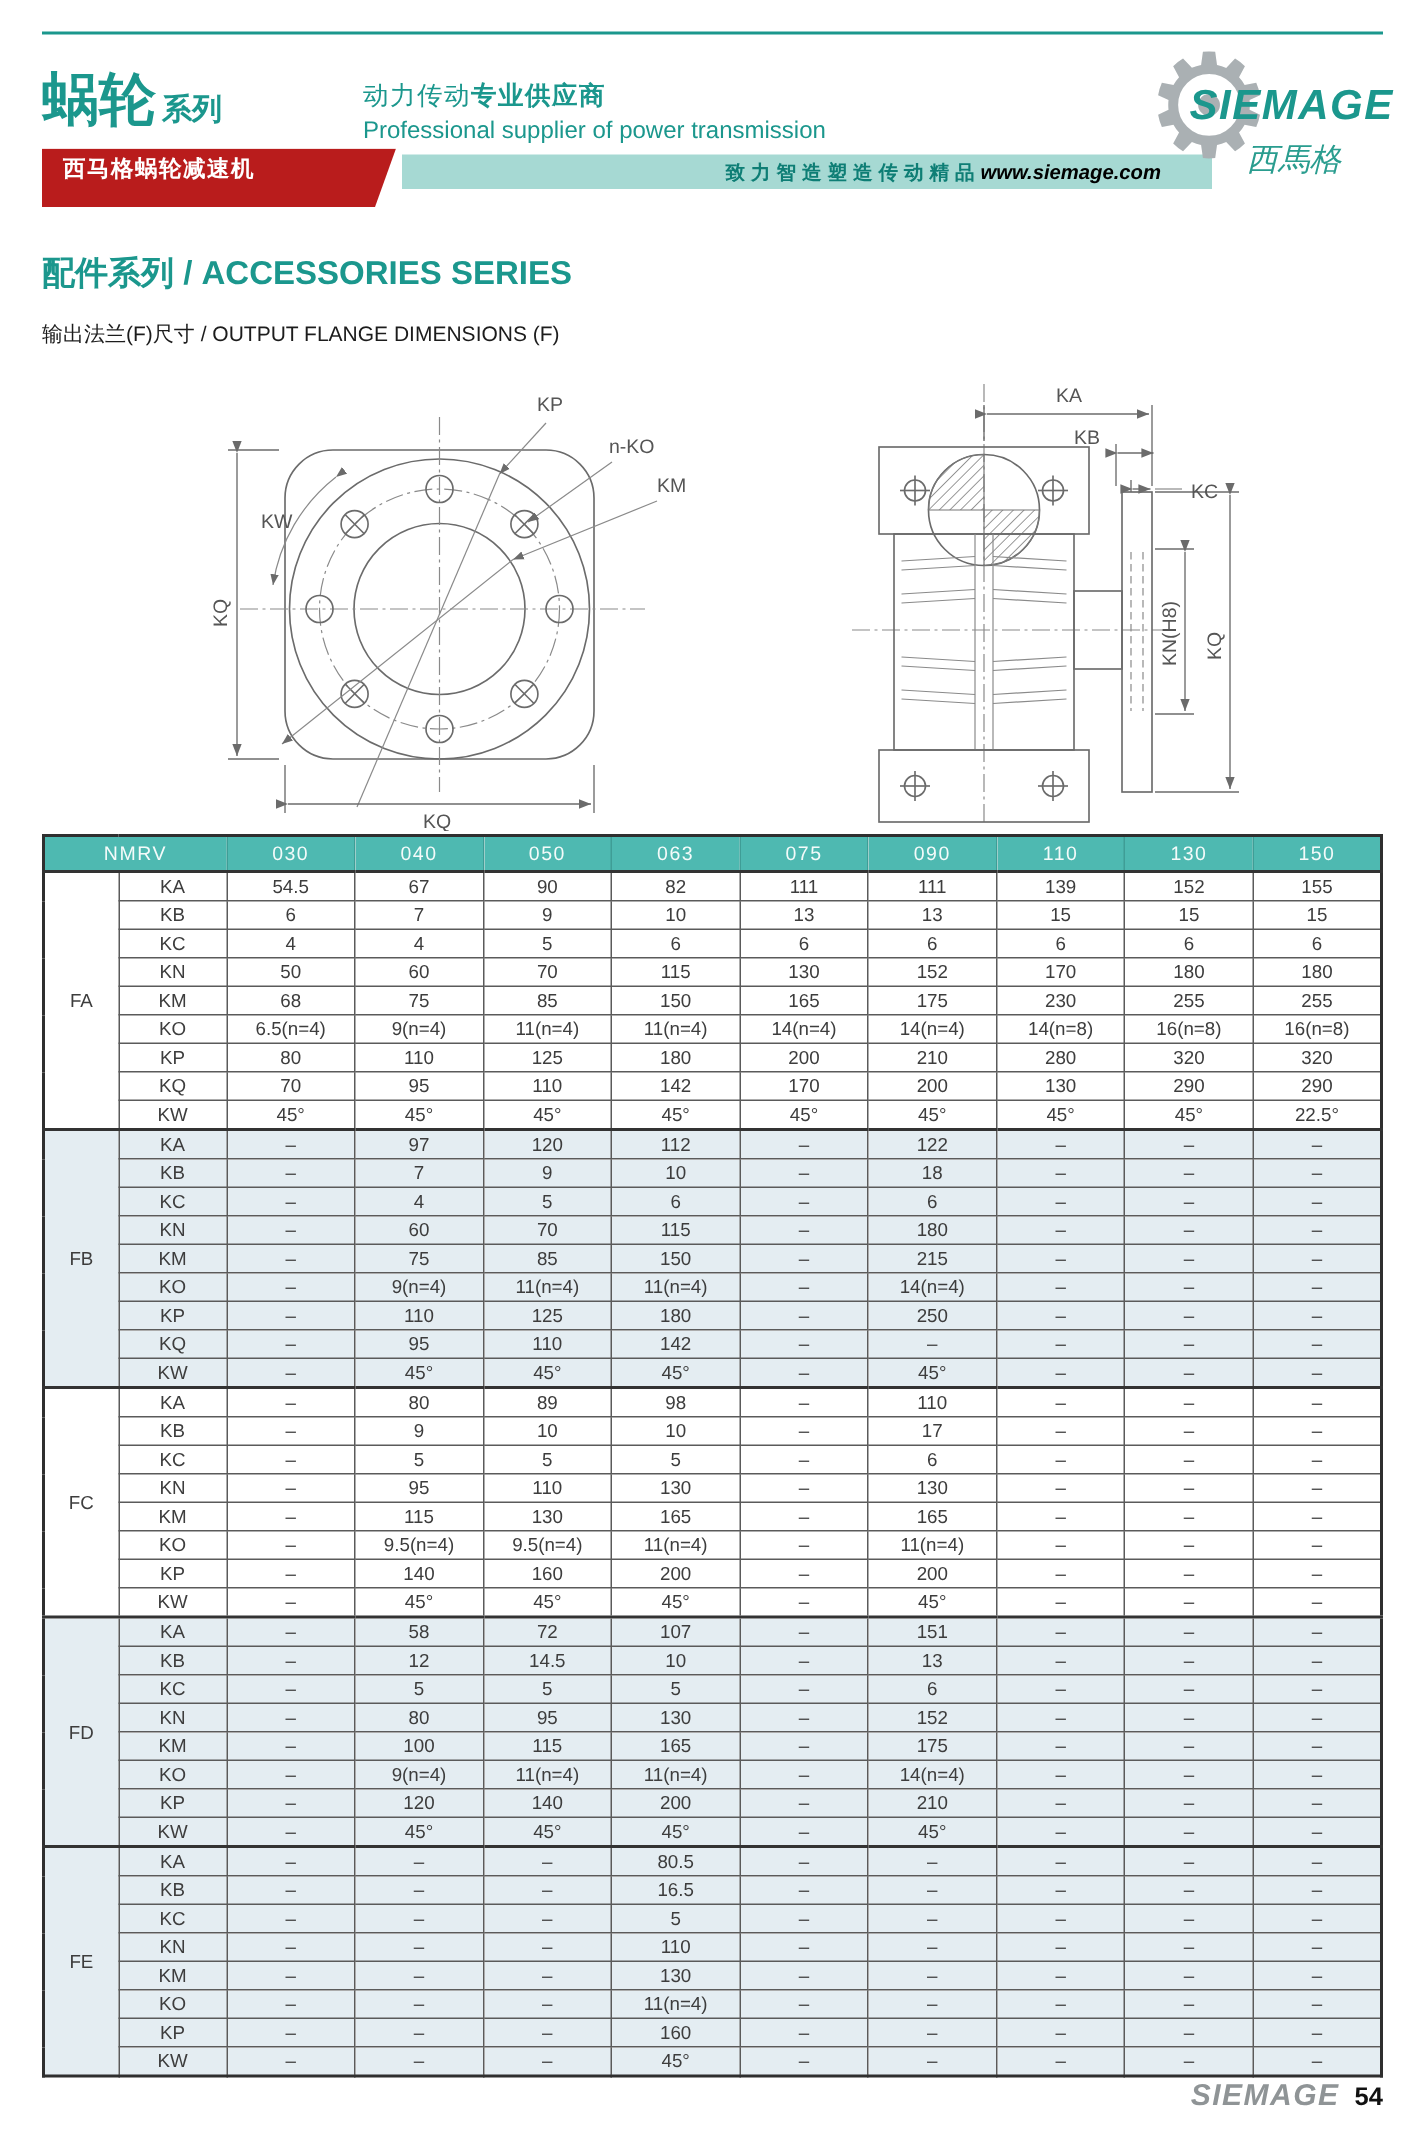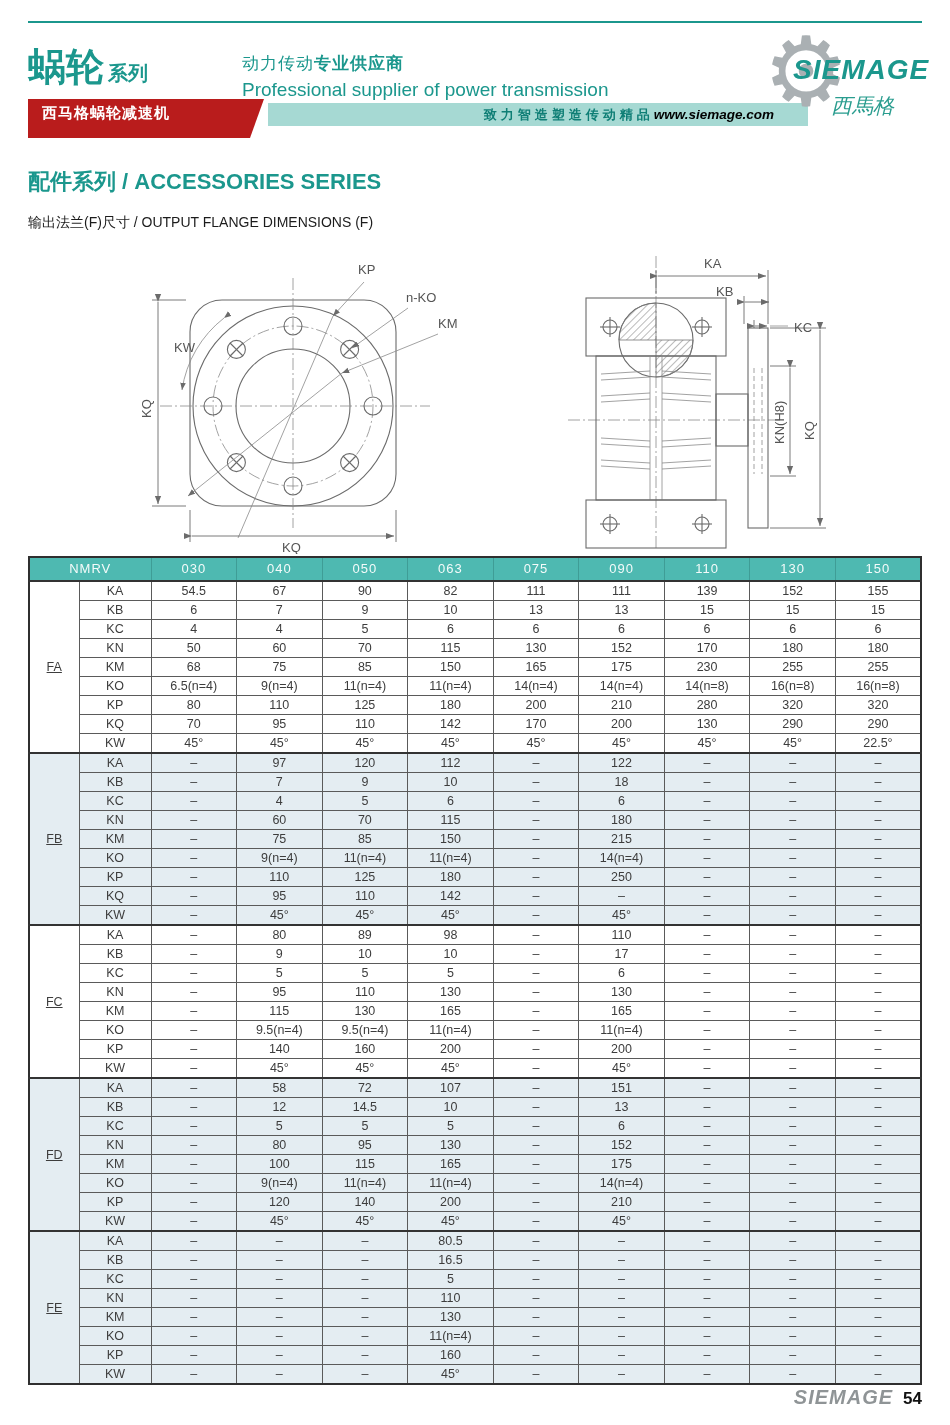--- a/index.html
+++ b/index.html
@@ -13,21 +13,21 @@
   .banner{position:absolute;left:28px;top:99px;width:236px;height:39px;background:#b91c1c;color:#fff;
           font-size:15px;font-weight:bold;line-height:27px;padding-left:14px;box-sizing:border-box;
           clip-path:polygon(0 0,100% 0,calc(100% - 14px) 100%,0 100%);letter-spacing:1px;}
   .strip{position:absolute;left:268px;top:103px;width:540px;height:23px;background:#a6d9d3;
          display:flex;align-items:center;justify-content:flex-end;padding-right:34px;box-sizing:border-box;}
   .strip .slogan{color:#0e7e75;font-size:13px;letter-spacing:4px;font-weight:bold;}
   .strip .site{color:#000000;font-size:13.5px;font-weight:bold;font-style:italic;}
   .tagline{position:absolute;left:242px;top:52px;color:#1b978d;}
   .tagline .cn{font-size:17px;letter-spacing:1px;}
   .tagline .cn b{font-weight:bold;}
-  .tagline .en{font-size:19px;margin-top:4px;}
+  .tagline .en{font-size:16px;margin-top:4px;}
   .logo{position:absolute;right:8px;top:36px;width:175px;height:100px;}
   .gear{position:absolute;left:-4px;top:-12px;font-size:96px;line-height:1;color:#aab0b3;}
   .brand{position:absolute;left:26px;top:18px;color:#1b978d;font-size:28px;font-weight:bold;
          font-style:italic;letter-spacing:1px;}
   .brand-cn{position:absolute;left:64px;top:56px;color:#2a9d8f;font-size:21px;font-style:italic;
             font-family:"DejaVu Serif",serif;}
 
   
   .section-title{position:absolute;left:28px;top:167px;color:#1b978d;font-size:22px;font-weight:bold;}
   .subtitle{position:absolute;left:28px;top:214px;color:#1c1c1c;font-size:14px;font-weight:normal;}
@@ -43,21 +43,21 @@
 
   
   .tbl-wrap{position:absolute;left:28px;top:556px;width:894px;}
   table.dim{border-collapse:collapse;width:894px;table-layout:fixed;border-radius:20px;}
   table.dim th,table.dim td{border:1px solid #5a5a5a;text-align:center;padding:0;
       font-size:12.5px;color:#3d3d3d;height:18px;line-height:18px;overflow:hidden;white-space:nowrap;}
   table.dim{border:2px solid #2f2f2f;}
   table.dim thead th{background:#4eb9b1;color:#f4fbfa;font-weight:normal;height:22px;line-height:22px;
       font-size:13px;border-color:#3f9d96;border-bottom-color:#2f2f2f;letter-spacing:1px;}
   col.c-group{width:50px;} col.c-param{width:72px;}
-  td.group-cell{font-size:13px;color:#444;text-decoration:underline;}
+  td.group-cell{font-size:13px;color:#444;}
   tr.tint td{background:#e4edf2;}
   tr.sec-start td{border-top:2px solid #333;}
 
   
   .footer{position:absolute;right:28px;top:1386px;display:flex;align-items:baseline;gap:10px;}
   .footer .f-brand{color:#8f9496;font-size:20px;font-weight:bold;font-style:italic;letter-spacing:1px;}
   .footer .f-page{color:#111;font-size:17px;font-weight:bold;}
 </style>
 </head>
 <body>

